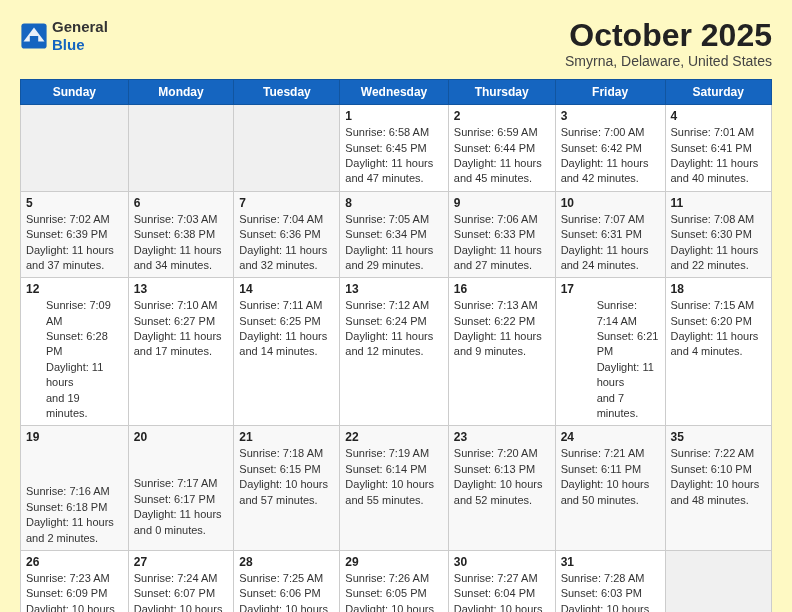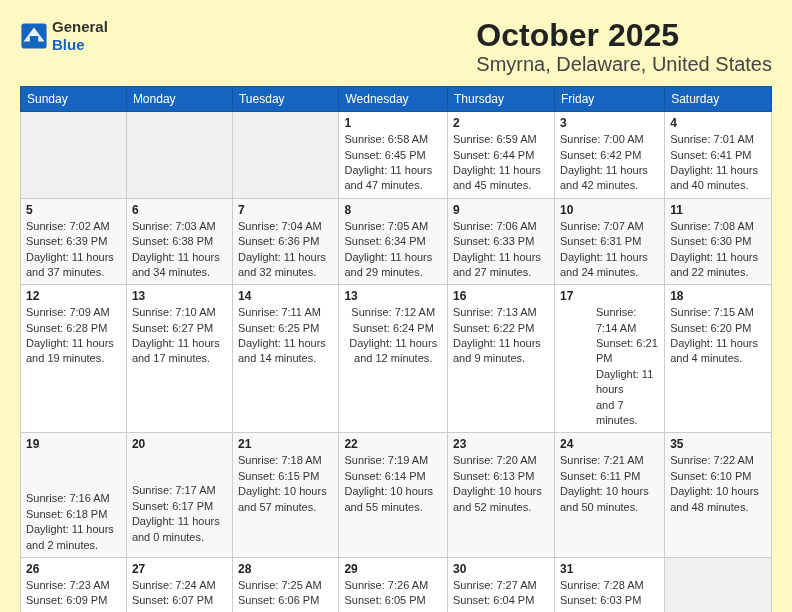--- a/index.html
+++ b/index.html
@@ -32,44 +32,44 @@
       line-height: 1.2;
       color: #333;
     }
     .logo-text .blue { color: #1565c0; }
     .logo-icon {
       width: 28px;
       height: 28px;
       margin-right: 4px;
     }
     .title-block {
-      text-align: left;
+      text-align: right;
     }
     .month-title {
       font-size: 32px;
       font-weight: bold;
       color: #222;
       line-height: 1.1;
     }
     .location {
-      font-size: 20px;
+      font-size: 14px;
       color: #444;
     }
     .calendar {
       width: 100%;
       border-collapse: collapse;
       border: 1px solid #bbb;
     }
     .calendar th {
       background: #1565c0;
       color: #fff;
       font-size: 12px;
-      font-weight: normal;
+      font-weight: bold;
       padding: 5px 6px;
-      text-align: left;
+      text-align: center;
       border: 1px solid #1155a0;
     }
     .calendar td {
       vertical-align: top;
       border: 1px solid #ccc;
       padding: 4px 5px;
       width: 113px;
       height: 82px;
       font-size: 10px;
       color: #333;
@@ -209,42 +209,42 @@
             <span class="day-num">11</span>
             <div class="day-info" style="white-space: pre-line;">Sunrise: 7:08 AM
 Sunset: 6:30 PM
 Daylight: 11 hours
 and 22 minutes.</div>
           </td>
         </tr>
         <tr>
           <td>
             <span class="day-num">12</span>
-            <div class="day-info" style="white-space: pre-line;">Sunrise: 7:09 AM
+            <div class="day-info" style="white-space: pre-line; margin-left: 20px;">Sunrise: 7:09 AM
 Sunset: 6:28 PM
 Daylight: 11 hours
 and 19 minutes.</div>
           </td>
           <td>
             <span class="day-num">13</span>
             <div class="day-info" style="white-space: pre-line;">Sunrise: 7:10 AM
 Sunset: 6:27 PM
 Daylight: 11 hours
 and 17 minutes.</div>
           </td>
           <td>
             <span class="day-num">14</span>
             <div class="day-info" style="white-space: pre-line;">Sunrise: 7:11 AM
 Sunset: 6:25 PM
 Daylight: 11 hours
 and 14 minutes.</div>
           </td>
           <td>
             <span class="day-num">13</span>
-            <div class="day-info" style="white-space: pre-line; text-align: center;">Sunrise: 7:12 AM
+            <div class="day-info" style="white-space: pre-line;">Sunrise: 7:12 AM
 Sunset: 6:24 PM
 Daylight: 11 hours
 and 12 minutes.</div>
           </td>
           <td>
             <span class="day-num">16</span>
             <div class="day-info" style="white-space: pre-line;">Sunrise: 7:13 AM
 Sunset: 6:22 PM
 Daylight: 11 hours
 and 9 minutes.</div>

